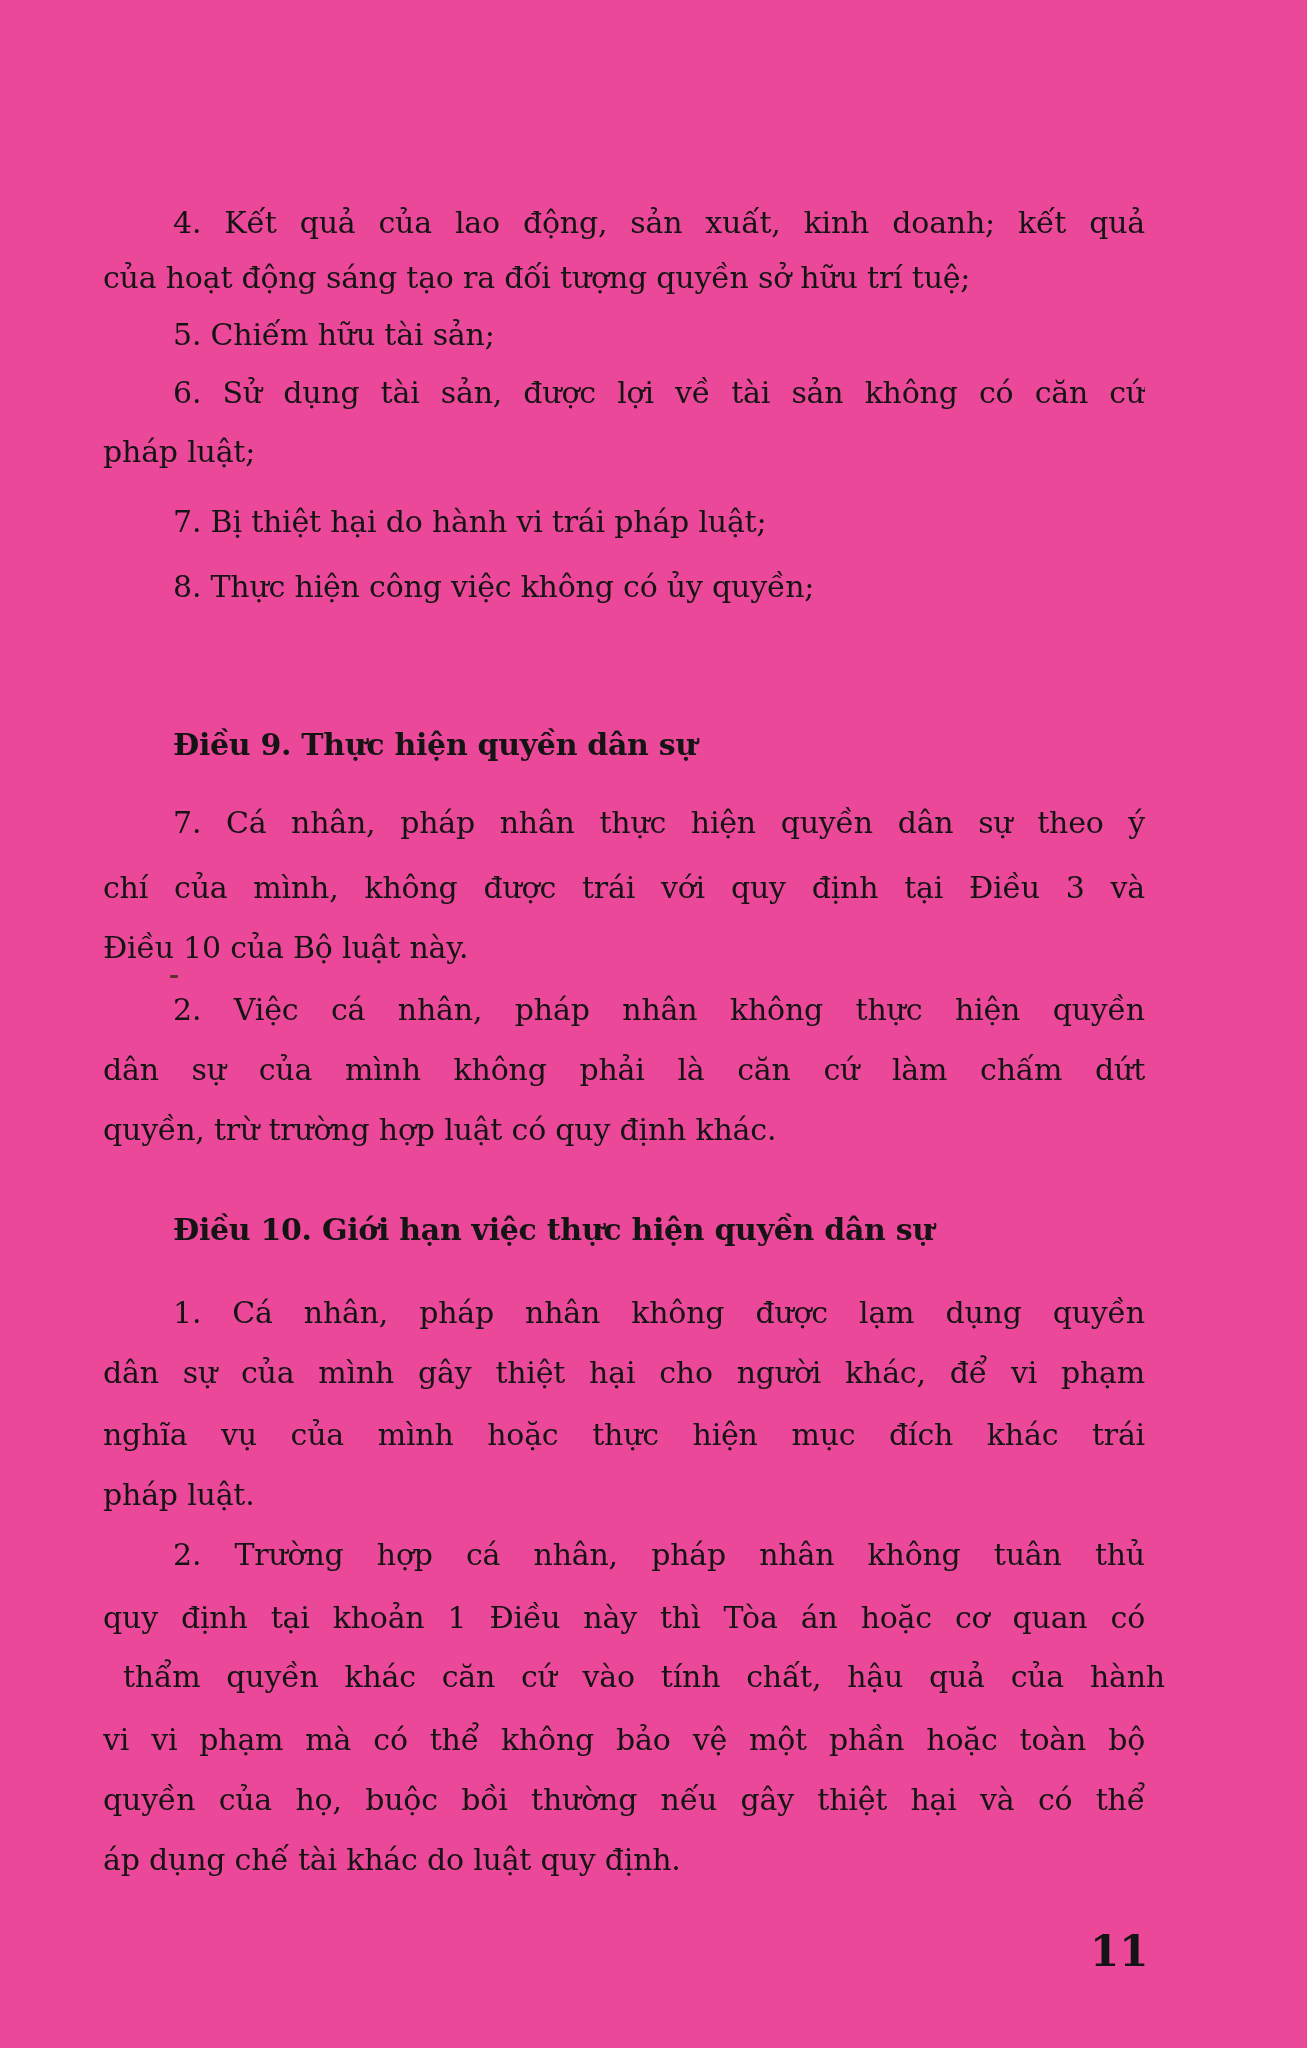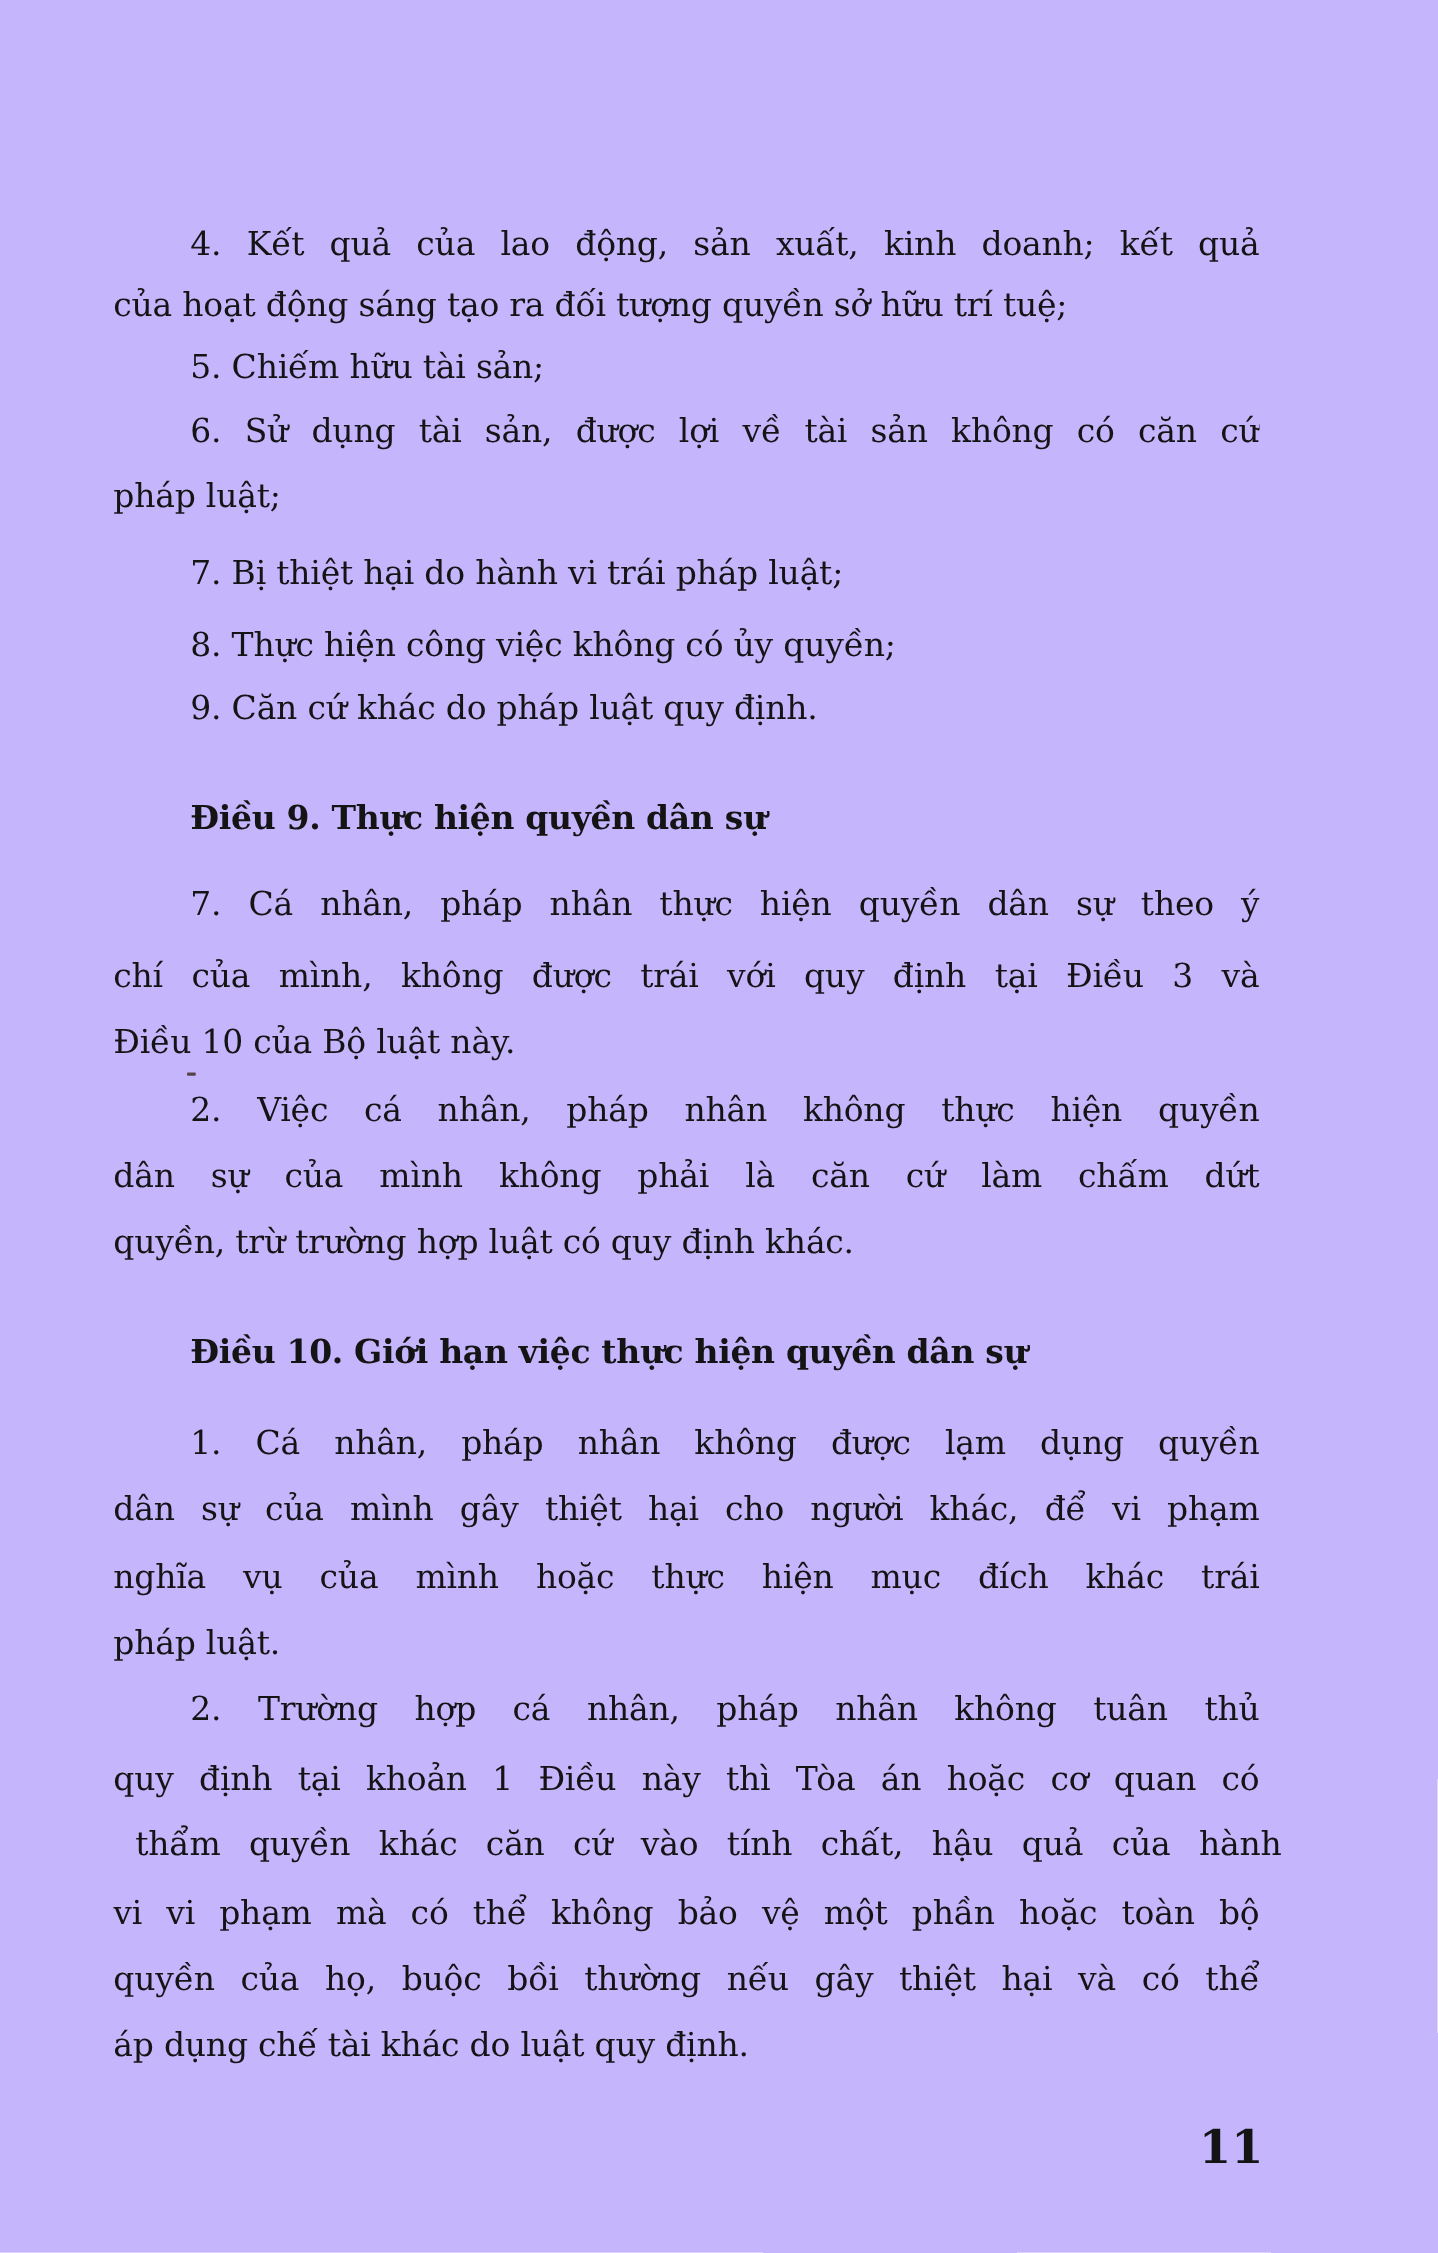--- a/index.html
+++ b/index.html
@@ -13,21 +13,21 @@
     position: relative;
     overflow: hidden;
     font-family: "DejaVu Serif", "Liberation Serif", serif;
     color: #141414;
   }
   .page {
     position: absolute;
     left: 0; top: 0;
     width: 1307px;
     height: 2048px;
-    background: #c4b5fd;
+    background: #ec4899;
   }
   .line {
     position: absolute;
     left: 103px;
     width: 1042px;
     height: 60px;
     line-height: 60px;
     font-size: 30px;
     white-space: nowrap;
     text-align: justify;
@@ -77,21 +77,20 @@
 
 <div class="page">
 
   <div class="line indent" style="top: 193px; white-space: normal; overflow: hidden;">4. Kết quả của lao động, sản xuất, kinh doanh; kết quả</div>
   <div class="line last" style="top:248px">của hoạt động sáng tạo ra đối tượng quyền sở hữu trí tuệ;</div>
   <div class="line indent last" style="top:305px">5. Chiếm hữu tài sản;</div>
   <div class="line indent" style="top: 363px; white-space: normal; overflow: hidden;">6. Sử dụng tài sản, được lợi về tài sản không có căn cứ</div>
   <div class="line last" style="top:422px">pháp luật;</div>
   <div class="line indent last" style="top:492px">7. Bị thiệt hại do hành vi trái pháp luật;</div>
   <div class="line indent last" style="top:557px">8. Thực hiện công việc không có ủy quyền;</div>
-  <div class="line indent last" style="top:615px">9. Căn cứ khác do pháp luật quy định.</div>
 
   <div class="heading" style="top:715px">Điều 9. Thực hiện quyền dân sự</div>
 
   <div class="line indent" style="top: 793px; white-space: normal; overflow: hidden;">7. Cá nhân, pháp nhân thực hiện quyền dân sự theo ý</div>
   <div class="line" style="top: 858px; white-space: normal; overflow: hidden;">chí của mình, không được trái với quy định tại Điều 3 và</div>
   <div class="line last" style="top:918px">Điều 10 của Bộ luật này.</div>
 
   <div class="scan-mark"></div>
 
   <div class="line indent" style="top: 980px; white-space: normal; overflow: hidden;">2. Việc cá nhân, pháp nhân không thực hiện quyền</div>

